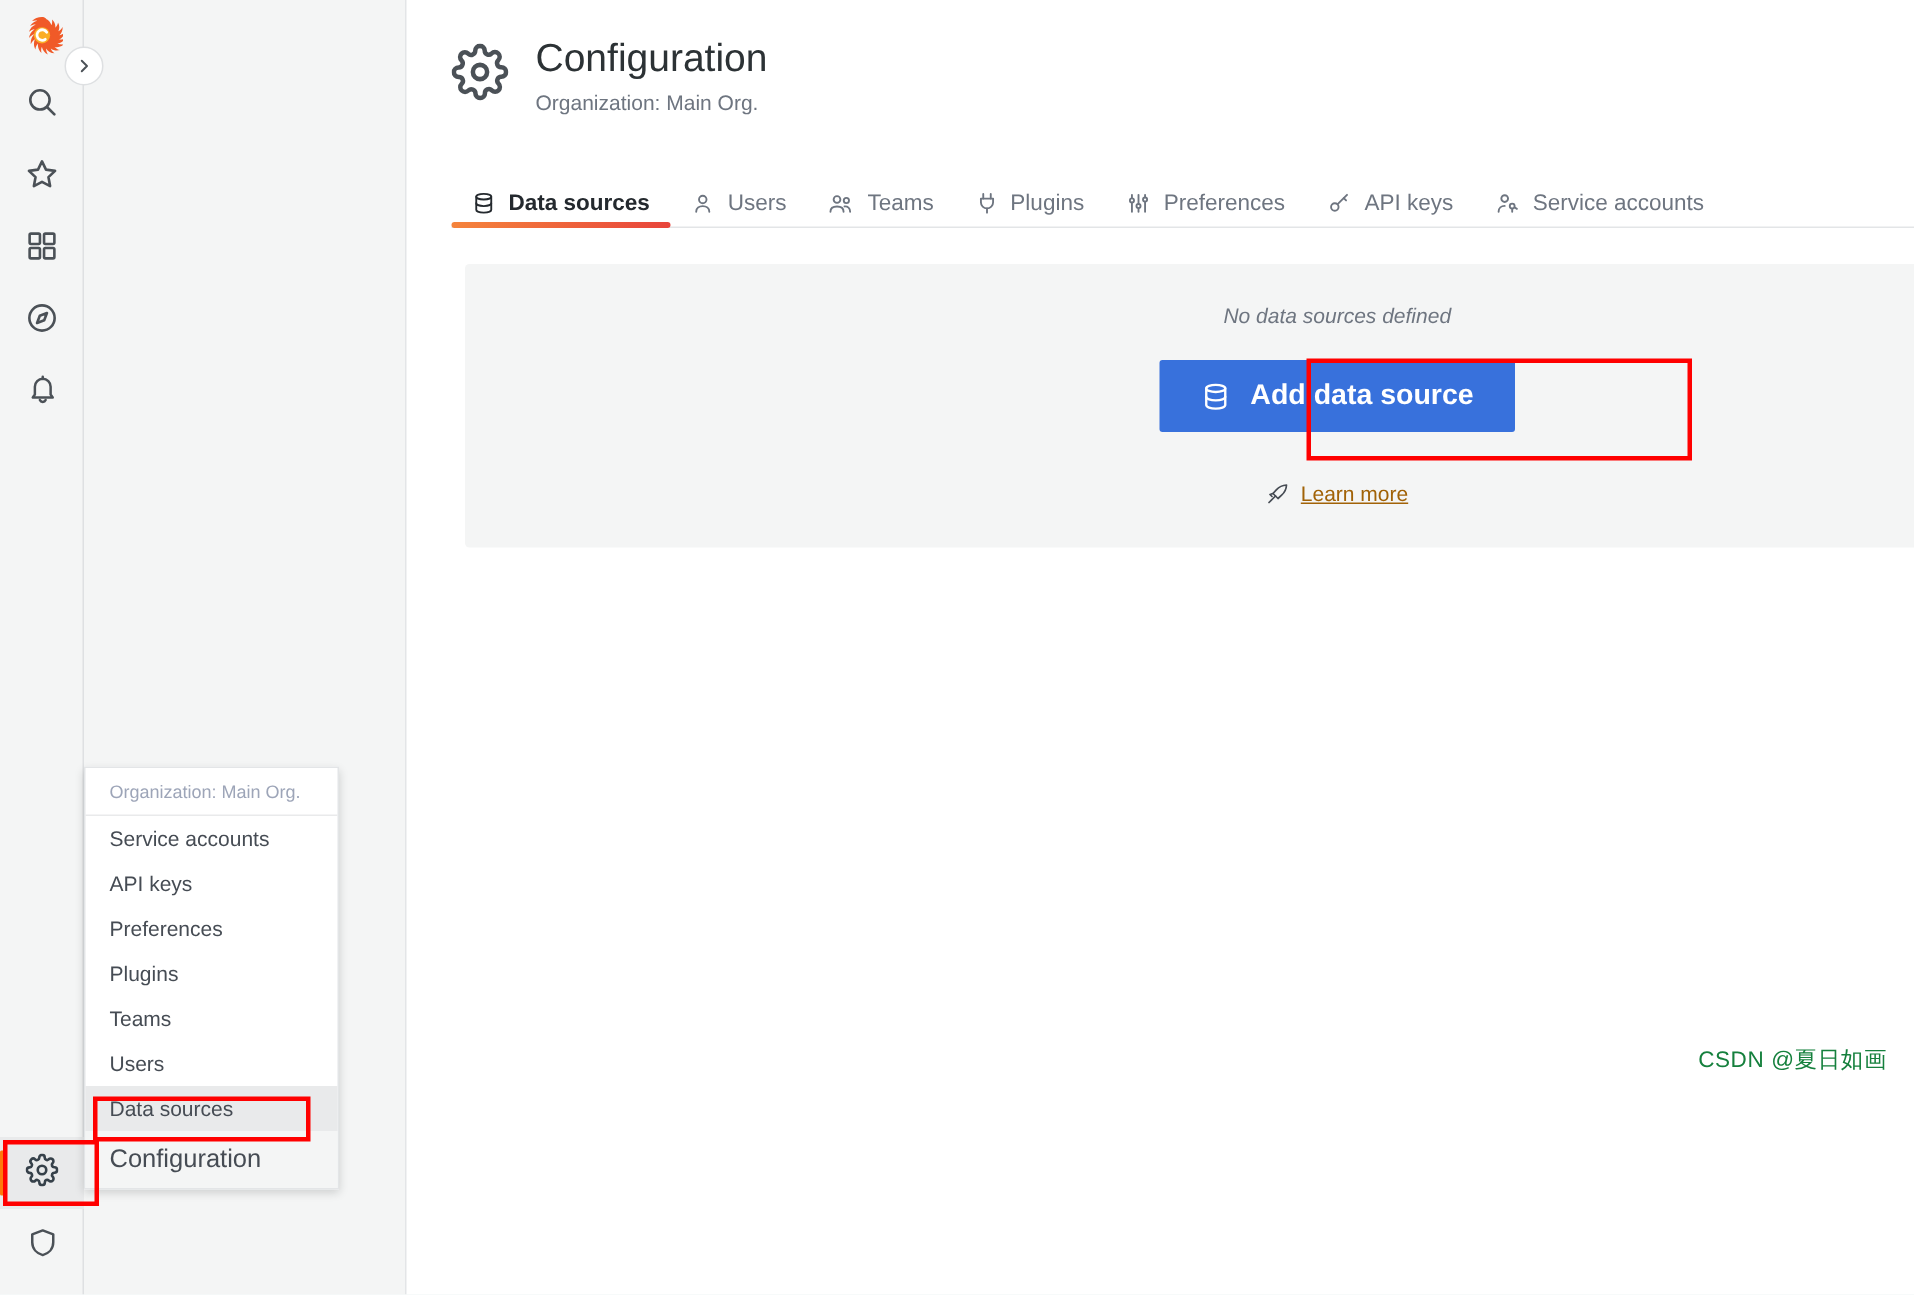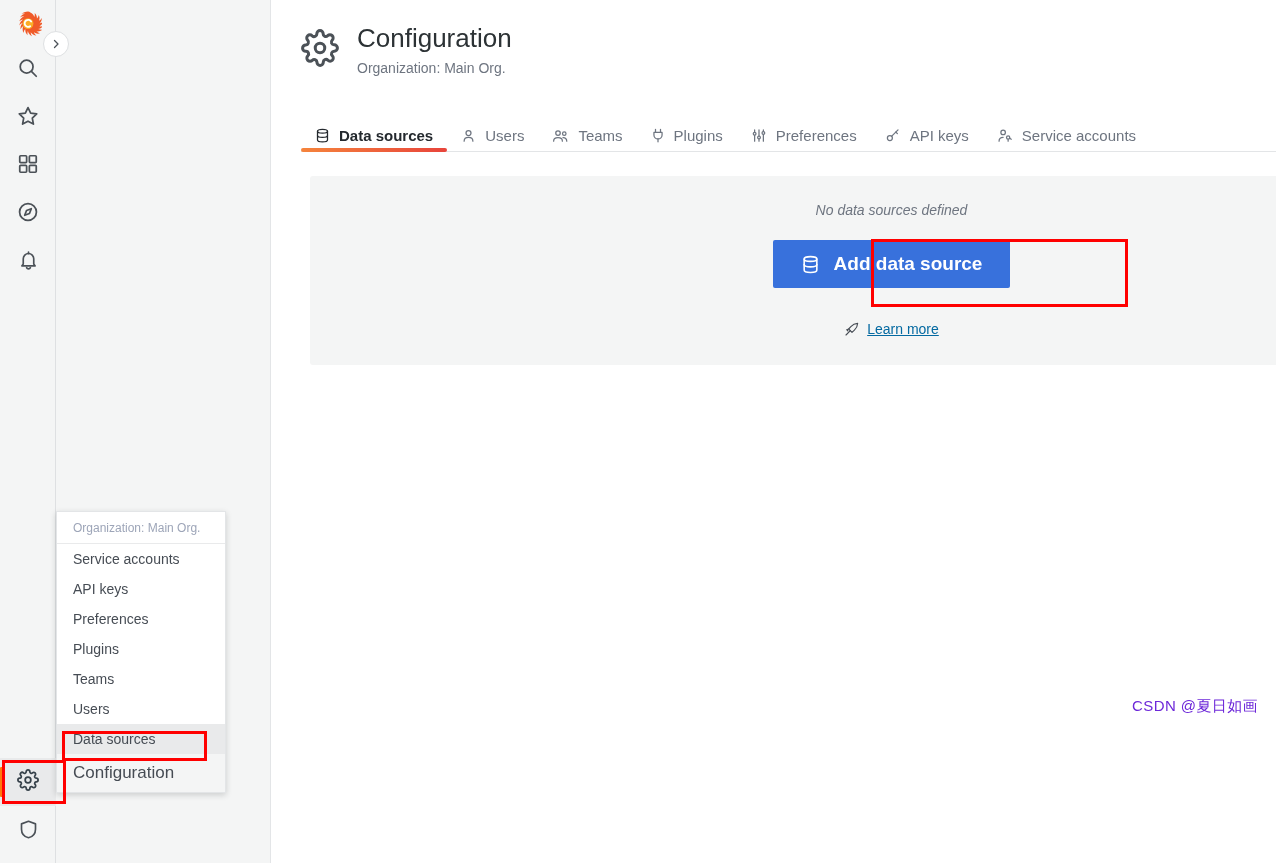--- a/index.html
+++ b/index.html
@@ -227,32 +227,32 @@
     left: 0; right: 0; top: 145px;
     display: flex;
     align-items: center;
     justify-content: center;
     gap: 7px;
     font-size: 14px;
     color: #464C54;
   }
   #protip-text { white-space: nowrap; }
   #protip-link {
-    color: #0369a1;
+    color: #a16207;
     text-decoration: underline;
     cursor: pointer;
     white-space: nowrap;
   }
 
   
   #watermark {
     position: absolute;
     right: 18px; bottom: 12px;
     font-size: 15px;
-    color: #6d28d9;
+    color: #15803d;
     letter-spacing: 0.4px;
     white-space: nowrap;
     z-index: 20;
   }
 </style>
 </head>
 <body>
 
 <div id="app">
 

